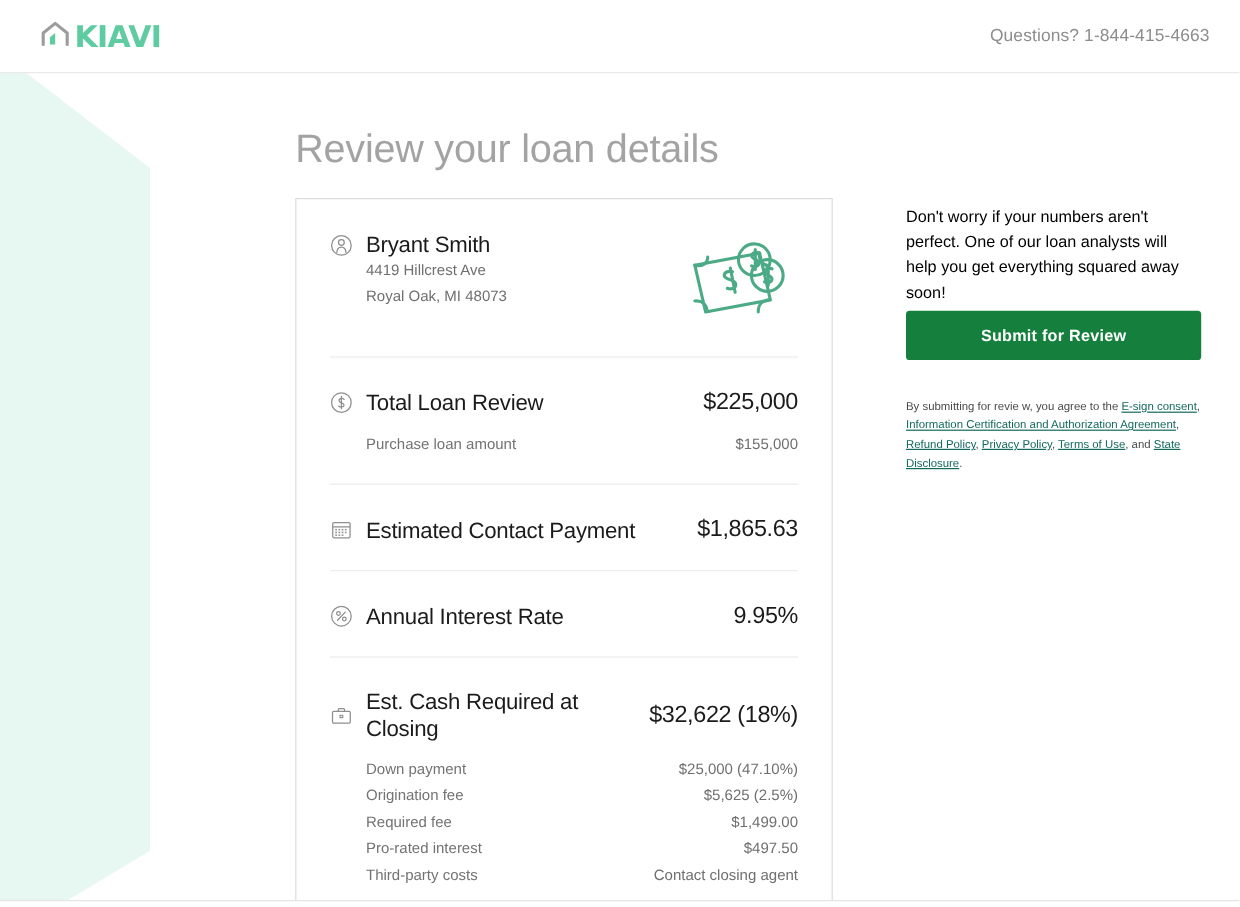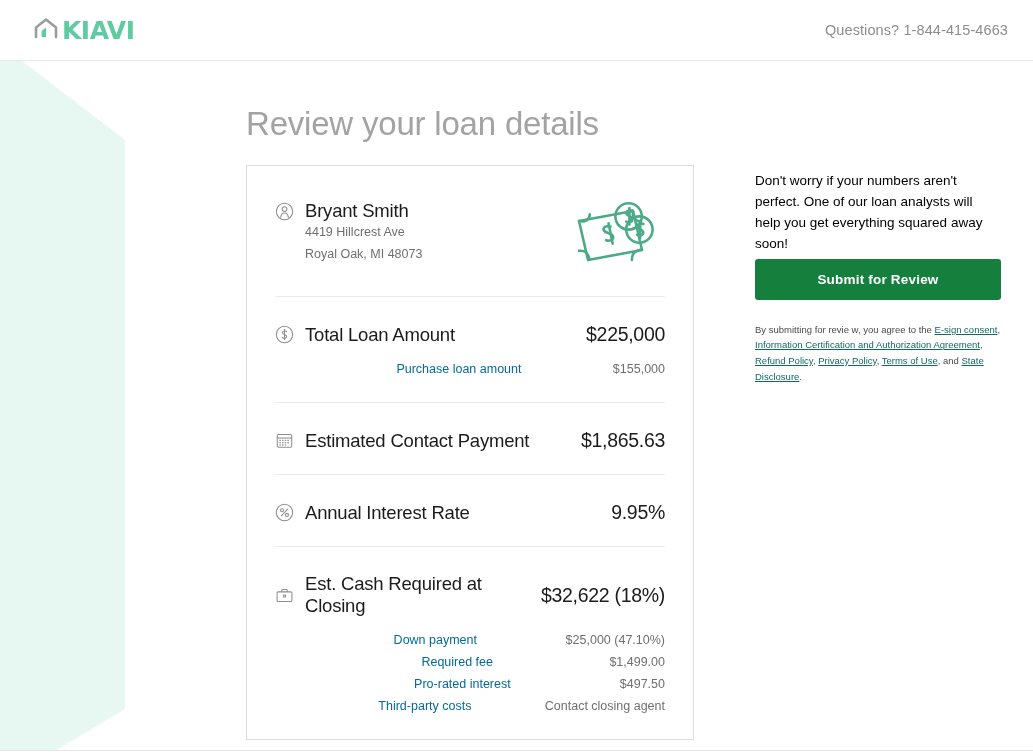--- a/index.html
+++ b/index.html
@@ -116,34 +116,33 @@
   }
 
   .sub-rows { margin-top: 12px; }
   .sub-row {
     display: flex;
     align-items: baseline;
     padding: 4px 0 4px 30px;
   }
   .sub-label {
     font-size: 12.5px;
-    color: #0369a1;
+    color: #737373;
     flex: 1;
-    text-align: center;
   }
   .sub-value {
     font-size: 12.5px;
     color: #6f6f6f;
     white-space: nowrap;
   }
 
   
   #borrower-section {
     display: flex;
-    align-items: center;
+    align-items: flex-start;
     padding: 27px 0 23px 0;
     border-bottom: 1px solid #ececec;
   }
   #borrower-text { flex: 1; }
   #borrower-name-row { display: flex; align-items: center; }
   #borrower-name {
     font-size: 18.5px;
     color: #1b1b1b;
     letter-spacing: -0.2px;
   }
@@ -175,21 +174,21 @@
     border: none;
     border-radius: 3px;
     font-size: 13.5px;
     font-weight: bold;
     letter-spacing: 0.2px;
     padding: 13px 8px;
     cursor: pointer;
     font-family: "Liberation Sans", sans-serif;
   }
   #legal-text {
-    margin-top: 22px;
+    margin-top: 32px;
     font-size: 9.5px;
     line-height: 1.65;
     color: #4a4a4a;
   }
   #legal-text a {
     color: #12695e;
     text-decoration: underline;
   }
 
   
@@ -268,21 +267,21 @@
 
       <div class="card-section">
         <div class="section-head">
           <span class="sec-icon">
             <svg width="19" height="19" viewBox="0 0 20 20" aria-hidden="true">
               <circle cx="10" cy="10" r="8.6" fill="none" stroke="#8e8e8e" stroke-width="1.1"></circle>
               <path d="M12.3 7.2 C11.5 6.1 7.9 5.9 7.9 8.2 C7.9 10.6 12.3 9.8 12.3 12.1 C12.3 14.3 8.6 14.2 7.7 13" fill="none" stroke="#8e8e8e" stroke-width="1.1" stroke-linecap="round"></path>
               <path d="M10 4.6 L10 15.4" stroke="#8e8e8e" stroke-width="1.1" stroke-linecap="round"></path>
             </svg>
           </span>
-          <span class="sec-title">Total Loan Amount</span>
+          <span class="sec-title">Total Loan Review</span>
           <span class="sec-value">$225,000</span>
         </div>
         <div class="sub-rows">
           <div class="sub-row">
             <span class="sub-label">Purchase loan amount</span>
             <span class="sub-value">$155,000</span>
           </div>
         </div>
       </div>
 
@@ -338,20 +337,24 @@
           </span>
           <span class="sec-title">Est. Cash Required at Closing</span>
           <span class="sec-value">$32,622 (18%)</span>
         </div>
         <div class="sub-rows">
           <div class="sub-row">
             <span class="sub-label">Down payment</span>
             <span class="sub-value">$25,000 (47.10%)</span>
           </div>
           <div class="sub-row">
+            <span class="sub-label">Origination fee</span>
+            <span class="sub-value">$5,625 (2.5%)</span>
+          </div>
+          <div class="sub-row">
             <span class="sub-label">Required fee</span>
             <span class="sub-value">$1,499.00</span>
           </div>
           <div class="sub-row">
             <span class="sub-label">Pro-rated interest</span>
             <span class="sub-value">$497.50</span>
           </div>
           <div class="sub-row">
             <span class="sub-label">Third-party costs</span>
             <span class="sub-value">Contact closing agent</span>

